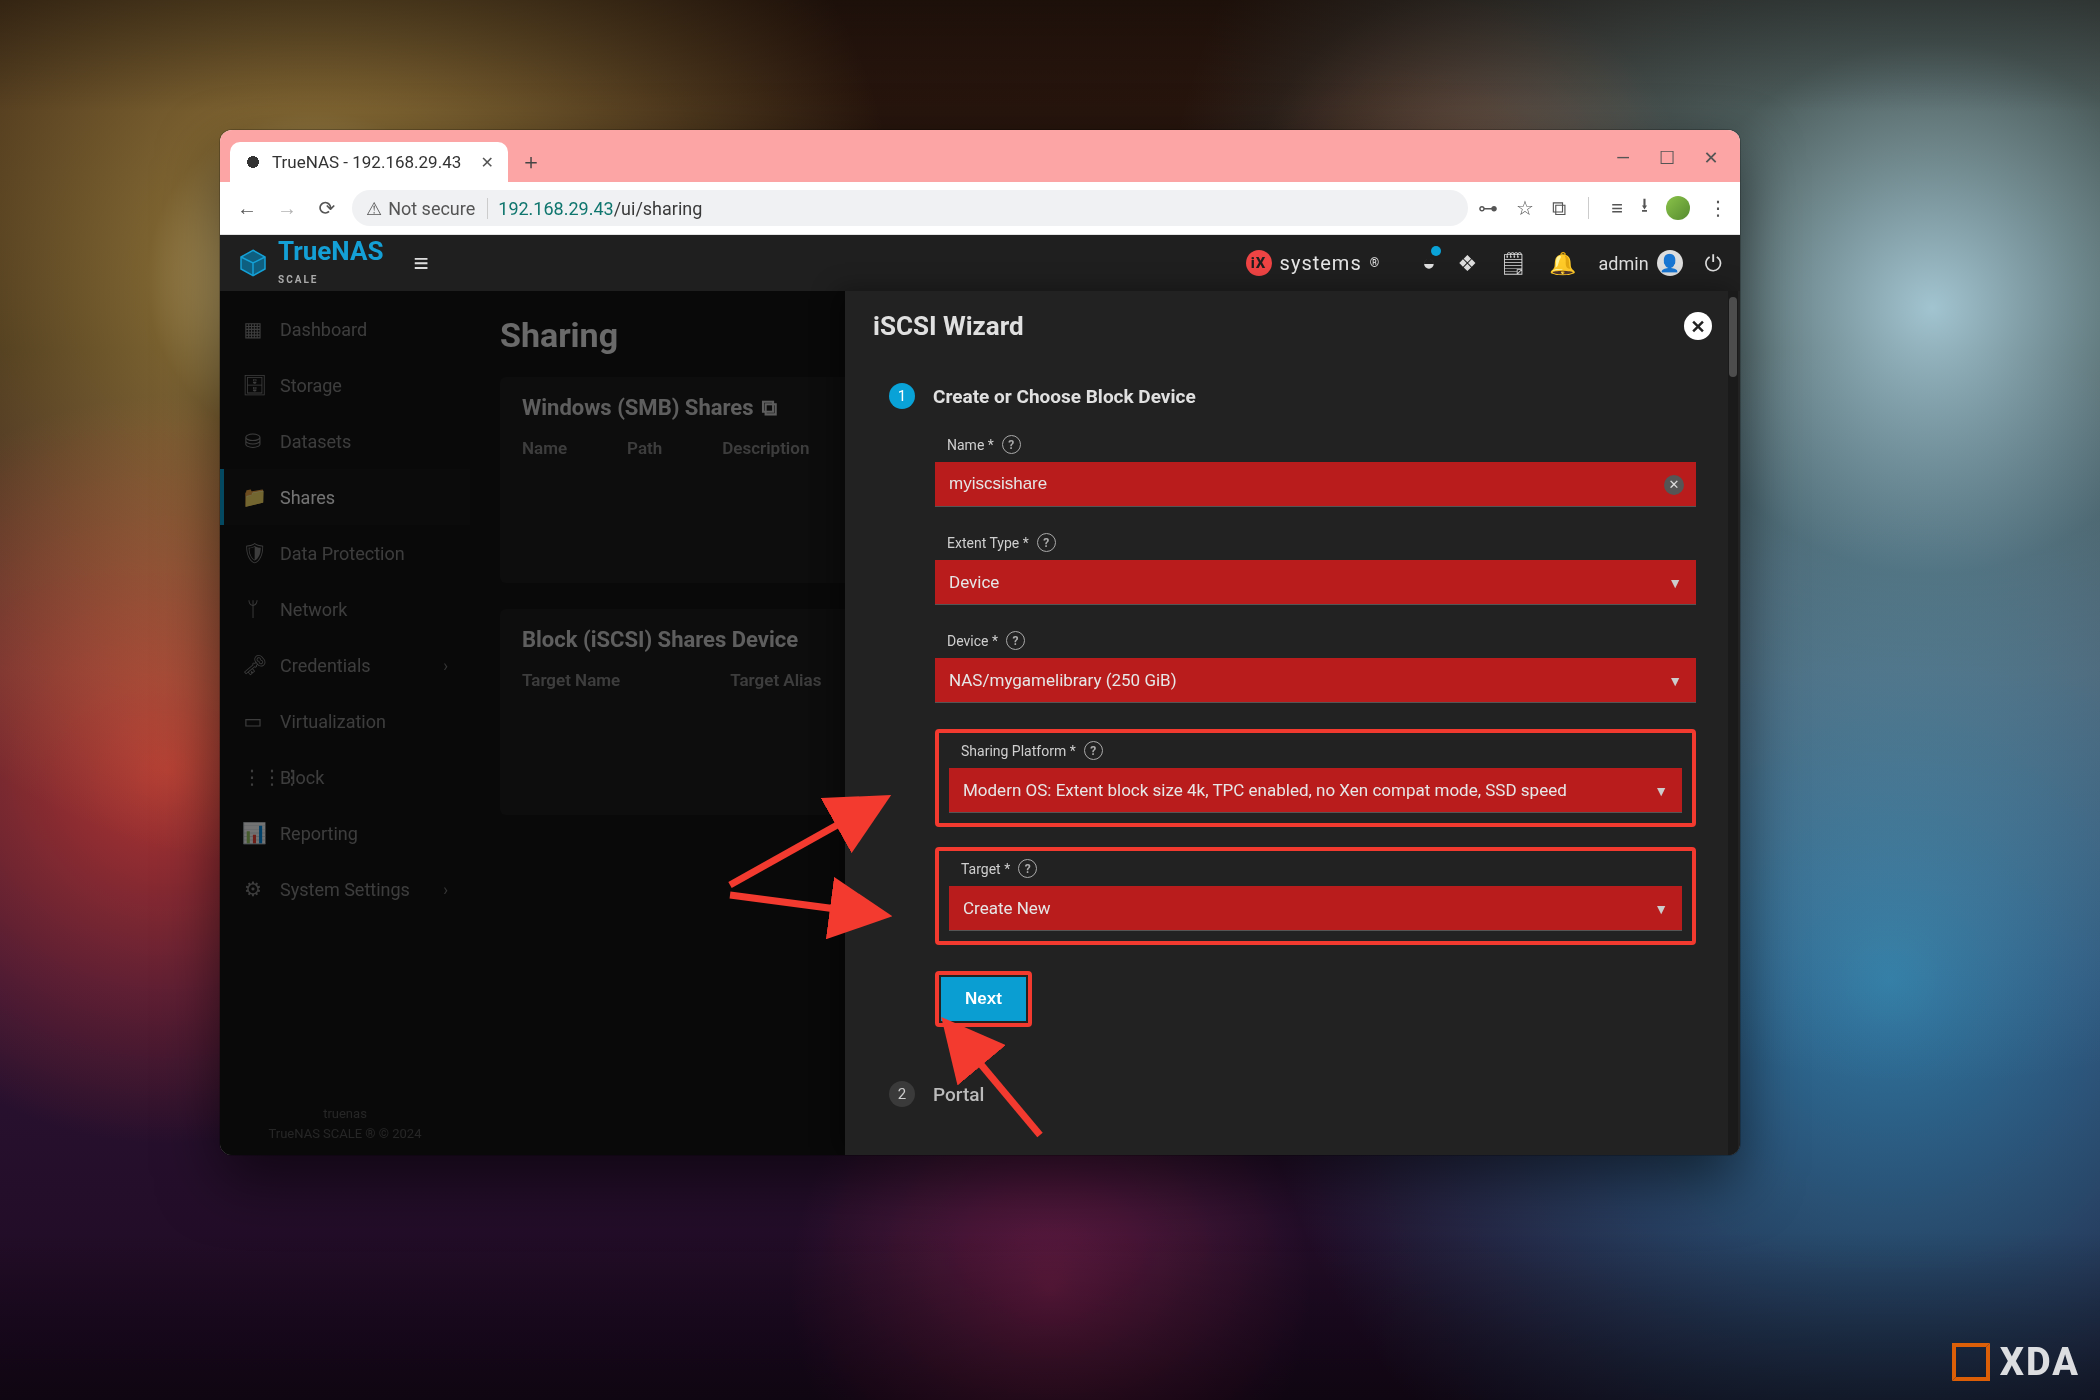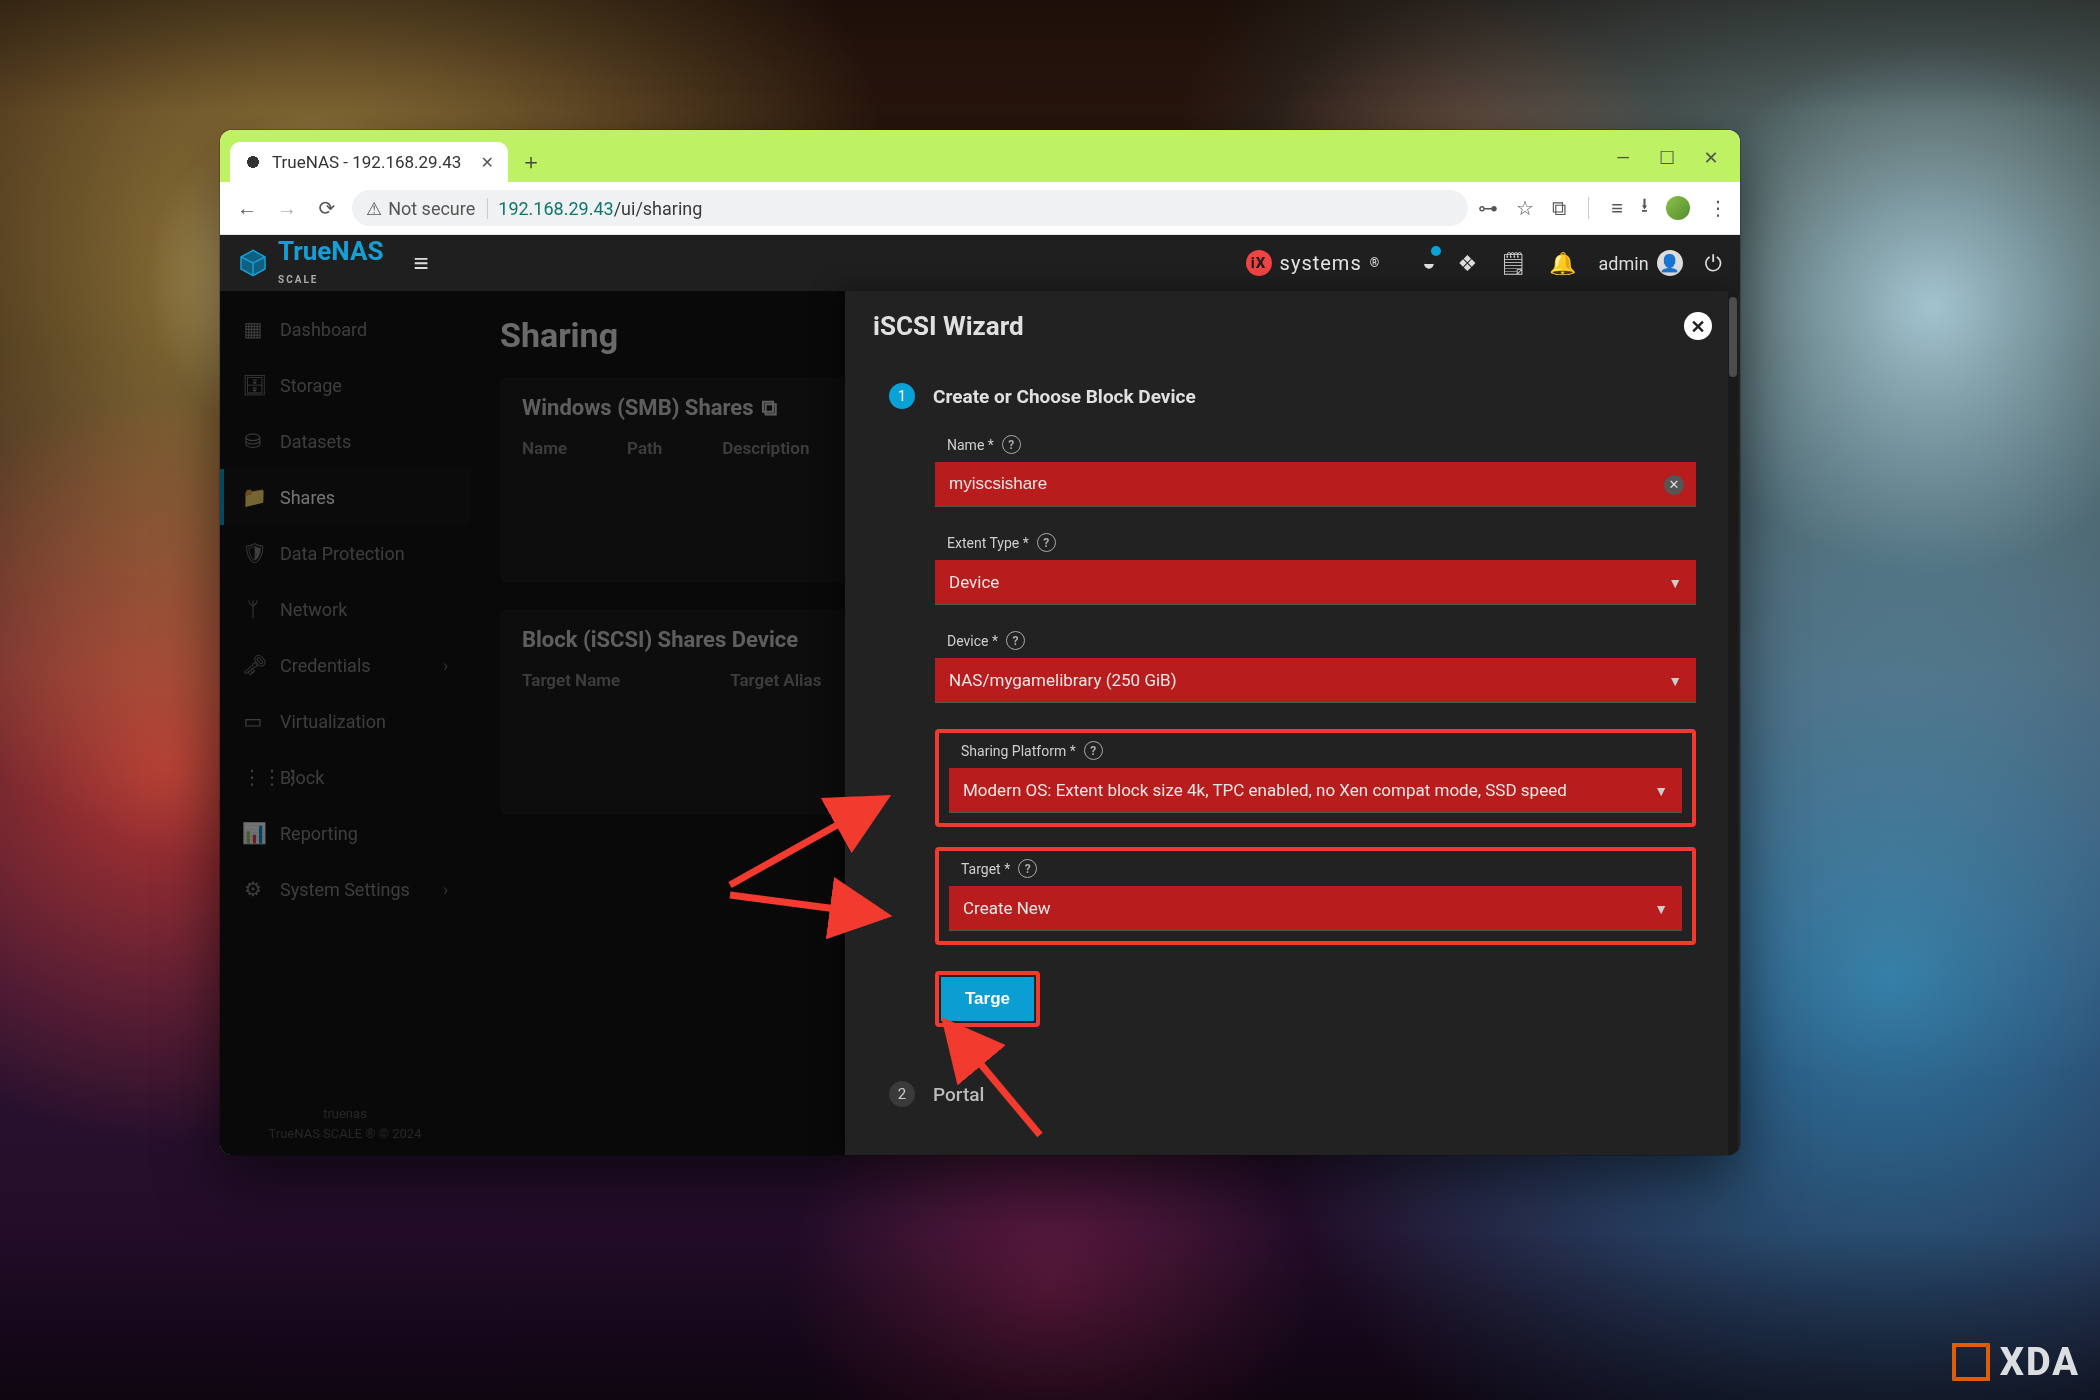--- a/index.html
+++ b/index.html
@@ -84,21 +84,21 @@
     background: #fff;
     border-radius: 12px;
     box-shadow: 0 25px 60px rgba(0,0,0,0.55), 0 0 0 1px rgba(0,0,0,0.2);
     overflow: hidden;
     display: flex;
     flex-direction: column;
   }
 
   .tabstrip {
     height: 52px;
-    background: #bef264;
+    background: #fca5a5;
     display: flex;
     align-items: flex-end;
     padding: 0 10px;
   }
   .tab {
     height: 40px;
     background: #fff;
     border-radius: 10px 10px 0 0;
     display: flex;
     align-items: center;
@@ -642,21 +642,21 @@
                 </div>
               <div class="select-wrap">
                 <div class="select"><span>Create New</span></div>
                 <span class="select-caret">▼</span>
               </div>
             </div>
           </div>
 
           
           <div class="callout tight" style="margin-top:6px">
-            <button class="btn-primary">Targe</button>
+            <button class="btn-primary">Next</button>
           </div>
 
         </div>
 
         <div class="step-row" style="margin-top:34px">
           <span class="step-num inactive">2</span>
           <span class="step-title inactive">Portal</span>
         </div>
 
       </div>

